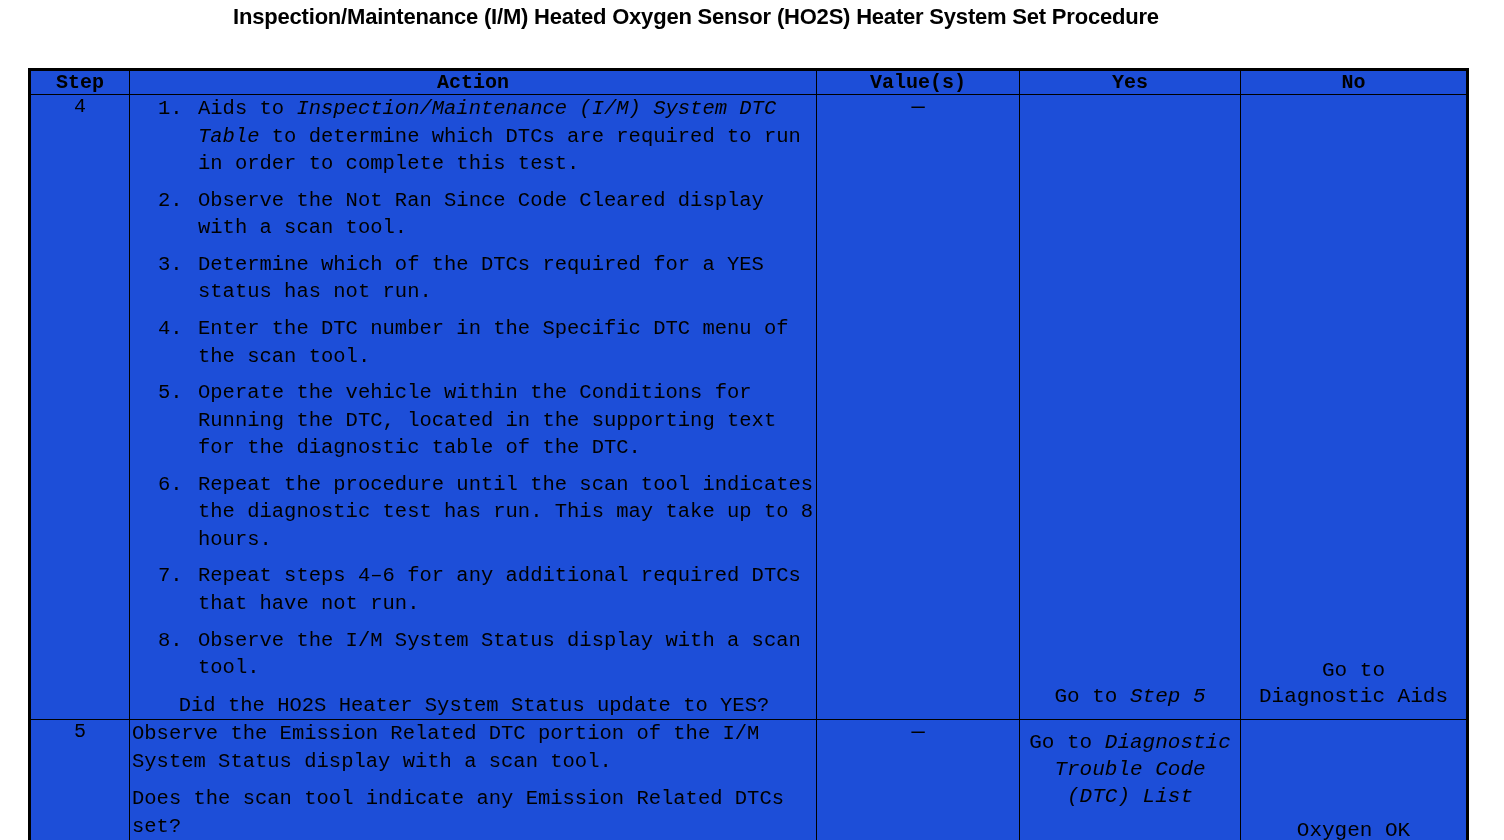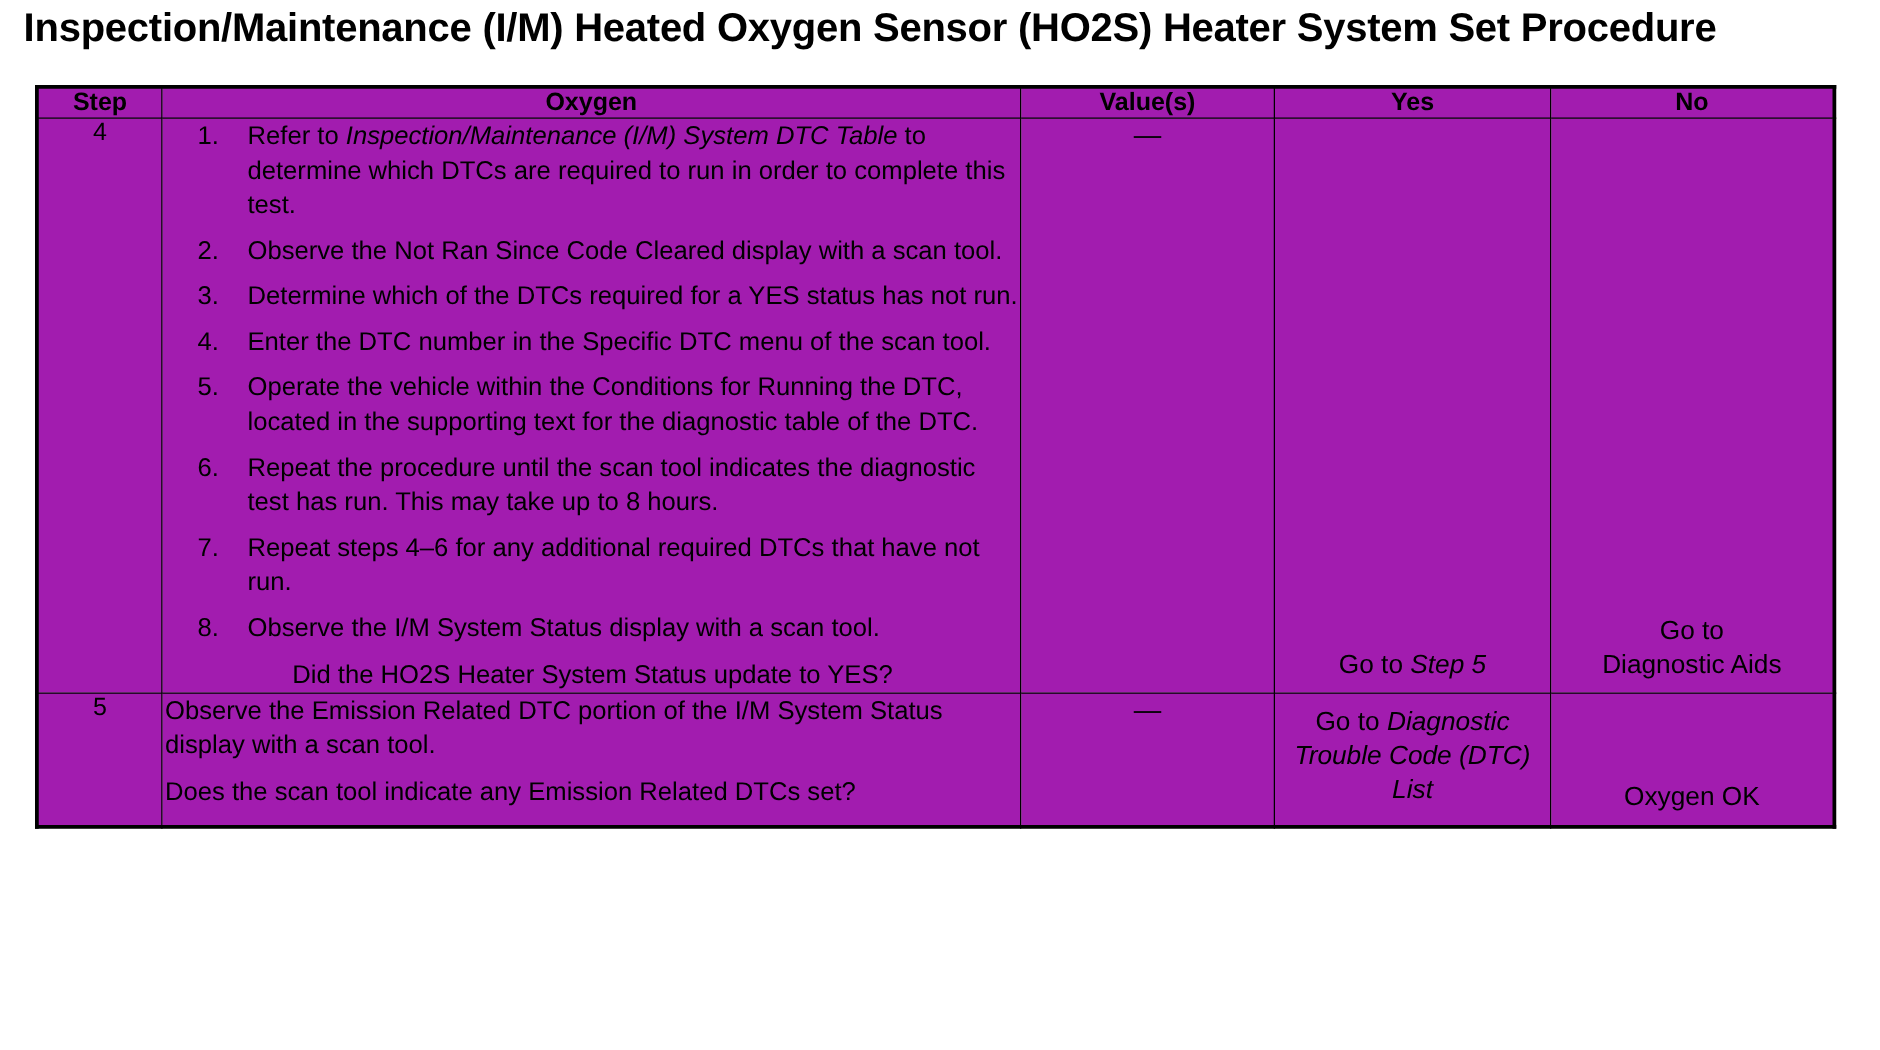--- a/index.html
+++ b/index.html
@@ -20,41 +20,42 @@
     width: 1504px;
     height: 840px;
   }
 
   .doc-title {
     position: absolute;
     top: 4px;
     left: 0;
     width: 1392px;
     text-align: center;
-    font-size: 32px;
+    font-size: 22px;
     font-weight: bold;
     letter-spacing: -0.2px;
     white-space: nowrap;
   }
 
   .proc-table {
     position: absolute;
     top: 68px;
     left: 28px;
     width: 1438px;
     border-collapse: collapse;
     table-layout: fixed;
   }
 
   .proc-table td,
   .proc-table th {
     border: 1.5px solid #000;
     padding: 0;
     vertical-align: top;
-    background: #a21caf;
+    background: #1d4ed8;
+    font-family: Liberation Mono, monospace;
   }
 
   
   .proc-table {
     border: 3px solid #000;
   }
 
   col.c-step   { width: 100px; }
   col.c-action { width: 687px; }
   col.c-value  { width: 203px; }
@@ -148,35 +149,35 @@
     <colgroup>
       <col class="c-step">
       <col class="c-action">
       <col class="c-value">
       <col class="c-yes">
       <col class="c-no">
     </colgroup>
     <thead>
       <tr>
         <th>Step</th>
-        <th>Oxygen</th>
+        <th>Action</th>
         <th>Value(s)</th>
         <th>Yes</th>
         <th>No</th>
       </tr>
     </thead>
     <tbody>
 
       <tr>
         <td class="cell-step">4</td>
 
         <td class="cell-action">
           <ol class="steps-list">
             <li>
-              <span class="num">1.</span><span>Refer to </span><i>Inspection/Maintenance (I/M) System DTC Table</i><span> to determine which DTCs are required to run in order to complete this test.</span>
+              <span class="num">1.</span><span>Aids to </span><i>Inspection/Maintenance (I/M) System DTC Table</i><span> to determine which DTCs are required to run in order to complete this test.</span>
             </li>
             <li>
               <span class="num">2.</span><span>Observe the Not Ran Since Code Cleared display with a scan tool.</span>
             </li>
             <li>
               <span class="num">3.</span><span>Determine which of the DTCs required for a YES status has not run.</span>
             </li>
             <li>
               <span class="num">4.</span><span>Enter the DTC number in the Specific DTC menu of the scan tool.</span>
             </li>

